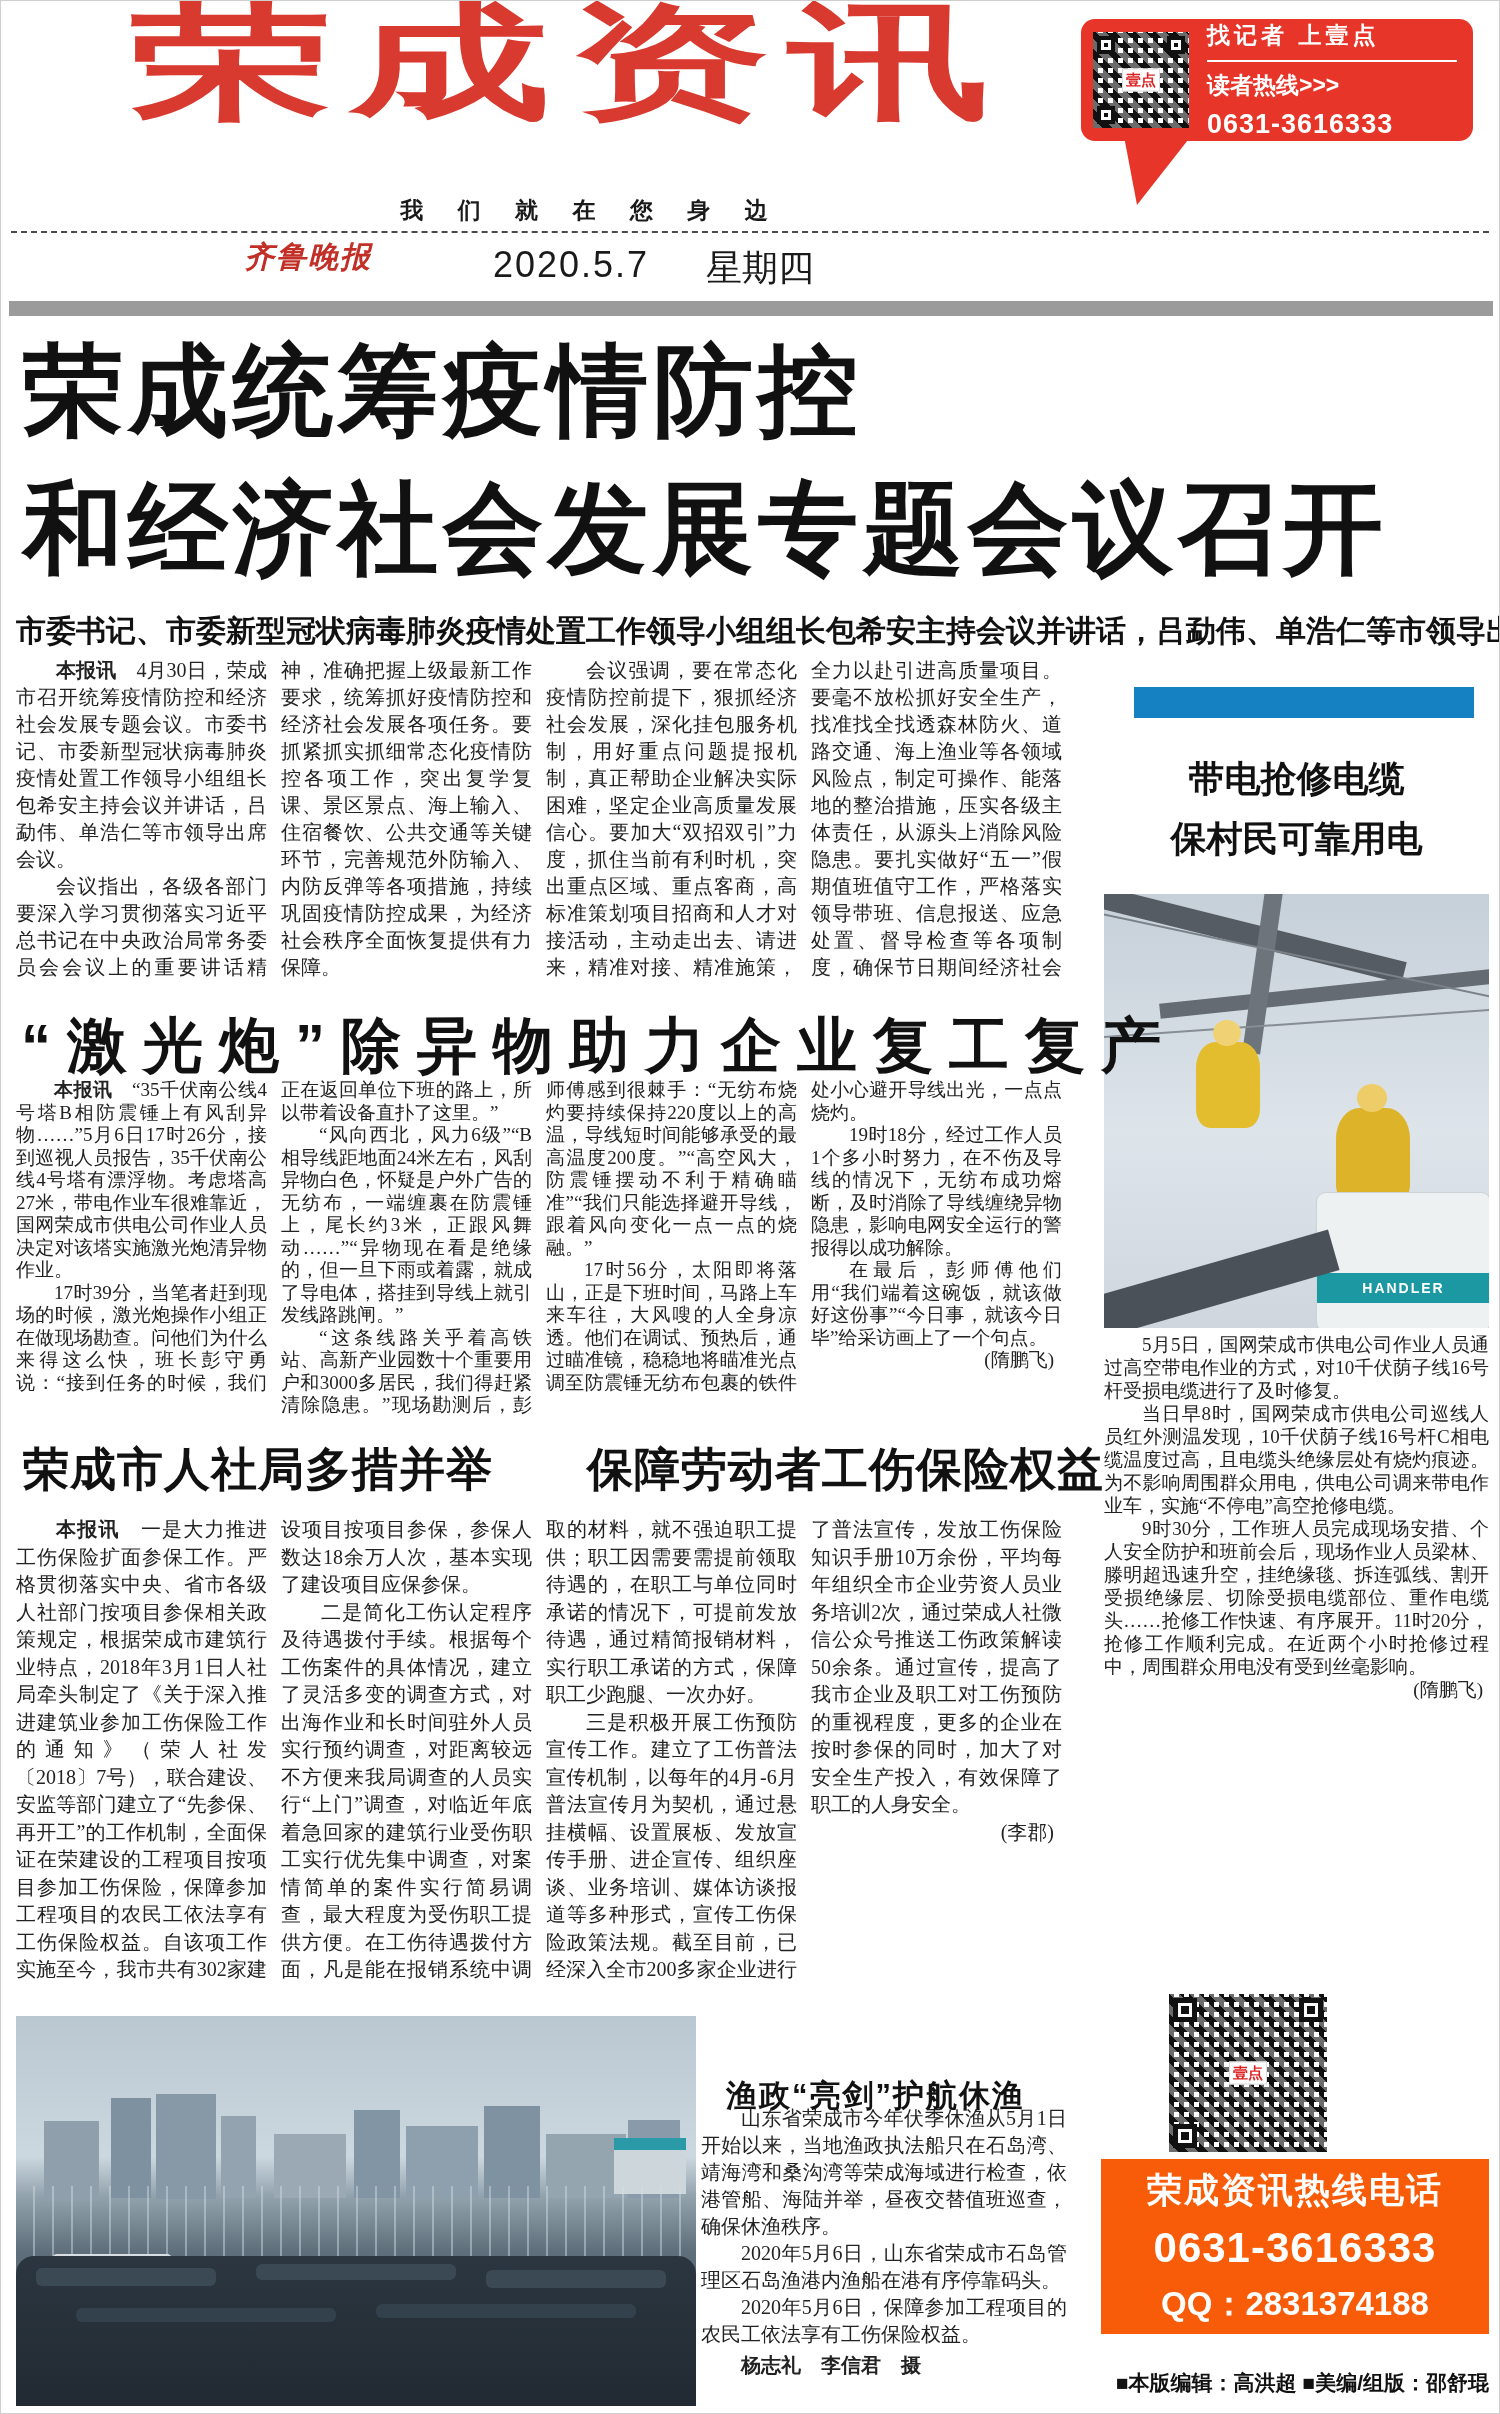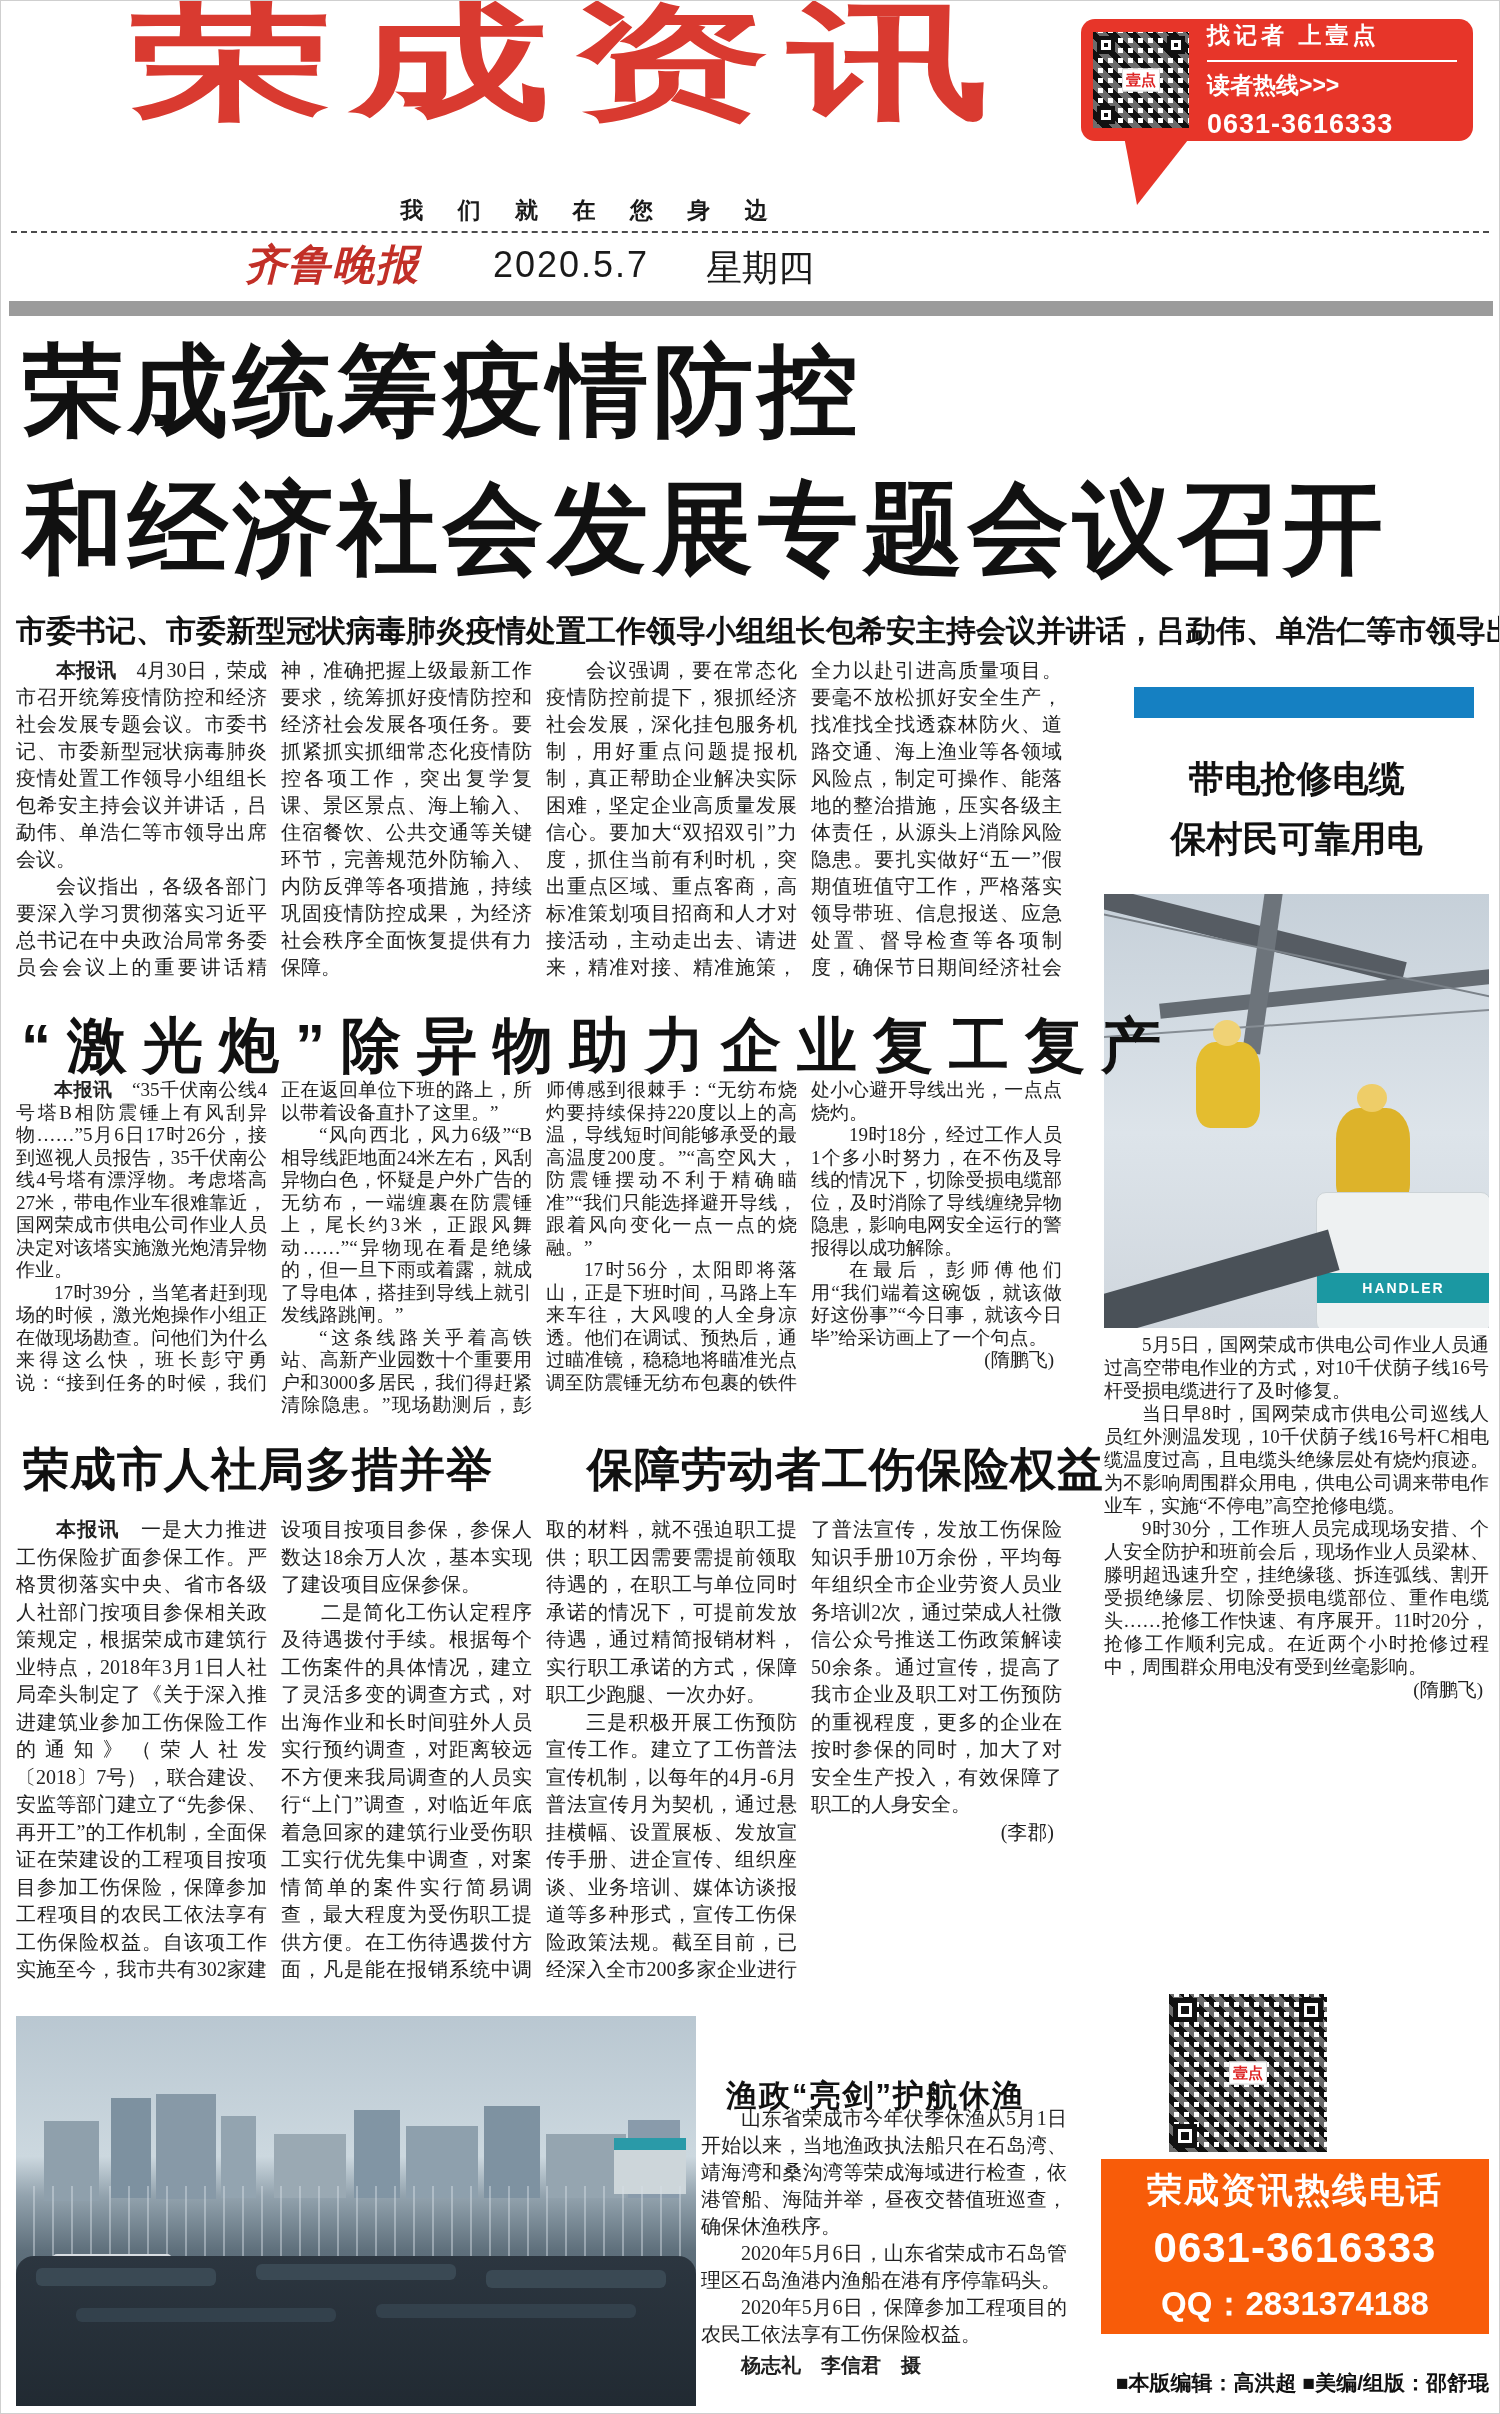--- a/index.html
+++ b/index.html
@@ -57,21 +57,21 @@
   #bubble-line1{font-size:23px;font-weight:bold;letter-spacing:4px;
     border-bottom:2px solid #fff;padding-bottom:9px;white-space:nowrap;}
   #bubble-line2{font-size:23px;font-weight:bold;margin-top:8px;}
   #bubble-phone{font-size:27px;font-weight:bold;margin-top:8px;letter-spacing:1px;}
   #tagline{
     position:absolute;left:330px;top:194px;width:520px;text-align:center;
     font-size:23px;font-weight:bold;letter-spacing:14px;white-space:nowrap;
   }
   #dash-line{position:absolute;left:10px;right:10px;top:230px;border-top:2px dashed #4a4a4a;}
   #paper-name{
-    position:absolute;left:243px;top:236px;font-size:42px;font-weight:bold;font-style:italic;
+    position:absolute;left:243px;top:236px;font-size:30px;font-weight:bold;font-style:italic;
     font-family:"Liberation Serif",serif;color:var(--dateline-red);letter-spacing:2px;
   }
   #date-text{position:absolute;left:492px;top:243px;font-size:36px;letter-spacing:2px;}
   #weekday-text{position:absolute;left:705px;top:243px;font-size:36px;}
   #gray-bar{position:absolute;left:8px;top:300px;width:1484px;height:15px;background:#9b9b9b;}
   
   .big-headline{
     position:absolute;left:22px;font-weight:bold;font-size:100px;letter-spacing:5px;
     line-height:1.18;white-space:nowrap;color:#111;
   }
@@ -253,21 +253,21 @@
     <p class="byline">(隋鹏飞)</p>
   </div>
 
   <div id="laser-headline">“激光炮”除异物助力企业复工复产</div>
   <div id="laser-body" class="body-cols">
     <p><b>本报讯　</b><span>“35千伏南公线4号塔B相防震锤上有风刮异物……”5月6日17时26分，接到巡视人员报告，35千伏南公线4号塔有漂浮物。考虑塔高27米，带电作业车很难靠近，国网荣成市供电公司作业人员决定对该塔实施激光炮清异物作业。</span></p>
     <p>17时39分，当笔者赶到现场的时候，激光炮操作小组正在做现场勘查。问他们为什么来得这么快，班长彭守勇说：“接到任务的时候，我们正在返回单位下班的路上，所以带着设备直扑了这里。”</p>
     <p>“风向西北，风力6级”“B相导线距地面24米左右，风刮异物白色，怀疑是户外广告的无纺布，一端缠裹在防震锤上，尾长约3米，正跟风舞动……”“异物现在看是绝缘的，但一旦下雨或着露，就成了导电体，搭挂到导线上就引发线路跳闸。”</p>
     <p>“这条线路关乎着高铁站、高新产业园数十个重要用户和3000多居民，我们得赶紧清除隐患。”现场勘测后，彭师傅感到很棘手：“无纺布烧灼要持续保持220度以上的高温，导线短时间能够承受的最高温度200度。”“高空风大，防震锤摆动不利于精确瞄准”“我们只能选择避开导线，跟着风向变化一点一点的烧融。”</p>
     <p>17时56分，太阳即将落山，正是下班时间，马路上车来车往，大风嗖的人全身凉透。他们在调试、预热后，通过瞄准镜，稳稳地将瞄准光点调至防震锤无纺布包裹的铁件处小心避开导线出光，一点点烧灼。</p>
-    <p>19时18分，经过工作人员1个多小时努力，在不伤及导线的情况下，切除受损电缆部位，及时消除了导线缠绕异物隐患，影响电网安全运行的警报得以成功解除。</p>
+    <p>19时18分，经过工作人员1个多小时努力，在不伤及导线的情况下，无纺布成功熔断，及时消除了导线缠绕异物隐患，影响电网安全运行的警报得以成功解除。</p>
     <p>在最后，彭师傅他们用“我们端着这碗饭，就该做好这份事”“今日事，就该今日毕”给采访画上了一个句点。</p>
     <p class="byline">(隋鹏飞)</p>
   </div>
 
   <div id="insurance-headline">荣成市人社局多措并举　　保障劳动者工伤保险权益</div>
   <div id="insurance-body" class="body-cols">
     <p><b>本报讯　</b><span>一是大力推进工伤保险扩面参保工作。严格贯彻落实中央、省市各级人社部门按项目参保相关政策规定，根据荣成市建筑行业特点，2018年3月1日人社局牵头制定了《关于深入推进建筑业参加工伤保险工作的通知》（荣人社发〔2018〕7号），联合建设、安监等部门建立了“先参保、再开工”的工作机制，全面保证在荣建设的工程项目按项目参加工伤保险，保障参加工程项目的农民工依法享有工伤保险权益。自该项工作实施至今，我市共有302家建设项目按项目参保，参保人数达18余万人次，基本实现了建设项目应保参保。</span></p>
     <p>二是简化工伤认定程序及待遇拨付手续。根据每个工伤案件的具体情况，建立了灵活多变的调查方式，对出海作业和长时间驻外人员实行预约调查，对距离较远不方便来我局调查的人员实行“上门”调查，对临近年底着急回家的建筑行业受伤职工实行优先集中调查，对案情简单的案件实行简易调查，最大程度为受伤职工提供方便。在工伤待遇拨付方面，凡是能在报销系统中调取的材料，就不强迫职工提供；职工因需要需提前领取待遇的，在职工与单位同时承诺的情况下，可提前发放待遇，通过精简报销材料，实行职工承诺的方式，保障职工少跑腿、一次办好。</p>
     <p>三是积极开展工伤预防宣传工作。建立了工伤普法宣传机制，以每年的4月-6月普法宣传月为契机，通过悬挂横幅、设置展板、发放宣传手册、进企宣传、组织座谈、业务培训、媒体访谈报道等多种形式，宣传工伤保险政策法规。截至目前，已经深入全市200多家企业进行了普法宣传，发放工伤保险知识手册10万余份，平均每年组织全市企业劳资人员业务培训2次，通过荣成人社微信公众号推送工伤政策解读50余条。通过宣传，提高了我市企业及职工对工伤预防的重视程度，更多的企业在按时参保的同时，加大了对安全生产投入，有效保障了职工的人身安全。</p>
     <p class="byline">(李郡)</p>

